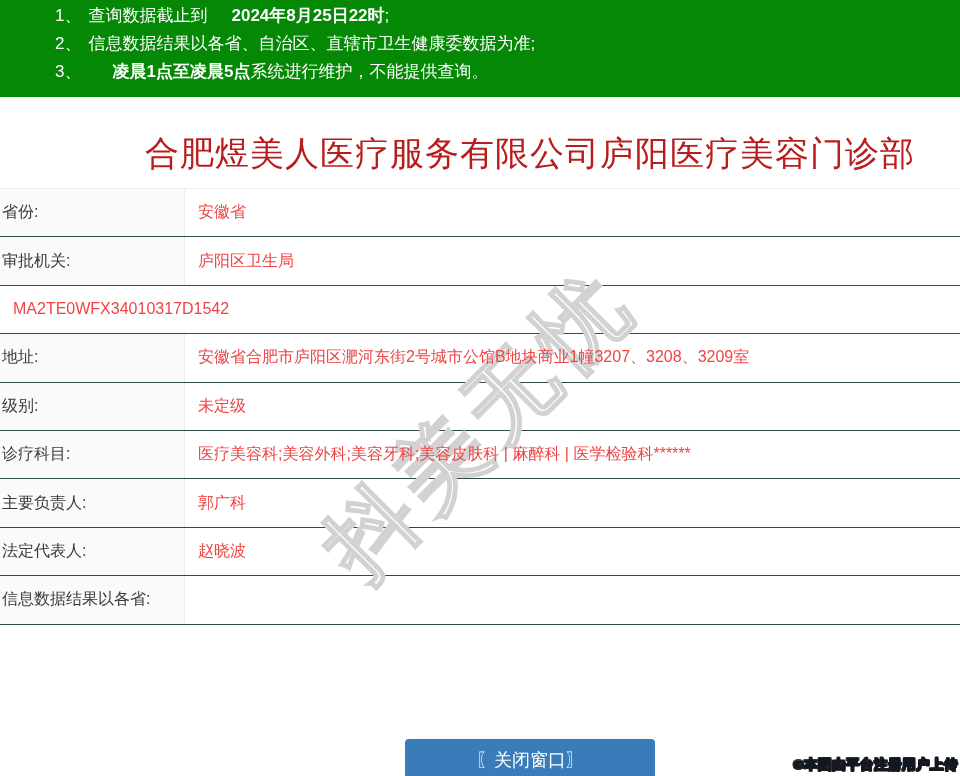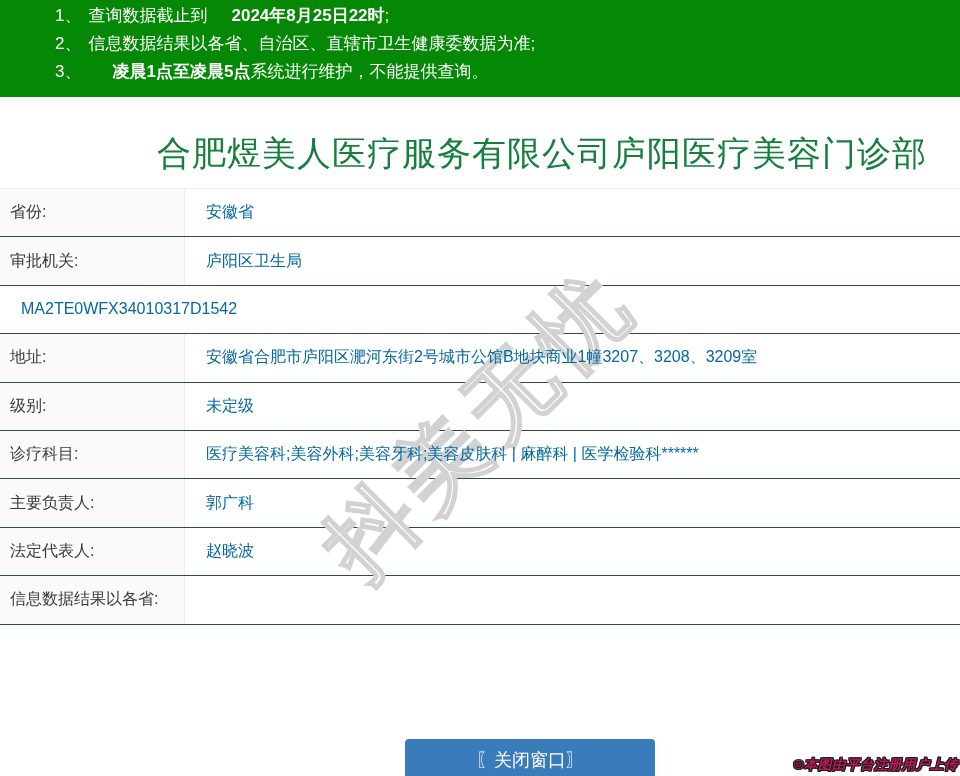--- a/index.html
+++ b/index.html
@@ -15,47 +15,47 @@
   .page{position:relative;width:960px;height:776px;overflow:hidden;background:#fff;}
 
   
   .notice-banner{position:absolute;top:0;left:0;width:960px;height:97px;
     background:var(--banner-green);color:#fff;padding:2px 0 0 55px;}
   .notice-line{display:flex;align-items:center;line-height:28px;font-size:17px;white-space:nowrap;}
   .notice-num{margin-right:7px;}
   .notice-line b{font-weight:bold;padding-left:24px;}
 
   
-  .page-title{position:absolute;top:131px;left:542px;transform:translateX(-50%);
-    font-size:34px;font-weight:400;color:#15803d;white-space:nowrap;letter-spacing:1px;}
+  .page-title{position:absolute;top:131px;left:530px;transform:translateX(-50%);
+    font-size:34px;font-weight:400;color:#b91c1c;white-space:nowrap;letter-spacing:1px;}
 
   
   .record-table{position:absolute;top:188px;left:0;width:960px;border-top:1px solid #f0f0f0;}
   .record-row{display:flex;height:48.4px;border-bottom:1px solid var(--divider-teal);}
   .cell-label{width:185px;background:var(--label-bg);border-right:1px solid #ededed;
     display:flex;align-items:center;padding-left:2px;font-size:16px;color:#3a3a3a;}
-  .cell-value{flex:1;display:flex;align-items:center;padding-left:13px;font-size:16px;color:#0369a1;}
-  .cell-label span,.cell-value span{position:relative;z-index:3;white-space:nowrap;margin-left:8px;}
+  .cell-value{flex:1;display:flex;align-items:center;padding-left:13px;font-size:16px;color:#ef4444;}
+  .cell-label span,.cell-value span{position:relative;z-index:3;white-space:nowrap;}
 
   
   .watermark-diagonal{position:absolute;left:480px;top:425px;z-index:2;
     transform:translate(-50%,-50%) rotate(-45deg);
     font-size:88px;letter-spacing:10px;white-space:nowrap;font-weight:bold;
     color:#ffffff;-webkit-text-stroke:2px #d2d2d2;pointer-events:none;}
 
   
   .close-button{position:absolute;top:739px;left:530px;transform:translateX(-50%);
     width:250px;height:42px;background:var(--button-blue);color:#fff;border:none;
     border-radius:4px;font-size:18px;font-family:inherit;cursor:pointer;z-index:4;}
 
   
   .copyright-watermark{position:absolute;right:2px;bottom:2px;z-index:5;
-    font-size:13.5px;font-weight:bold;color:#be185d;letter-spacing:0.5px;
+    font-size:13.5px;font-weight:bold;color:#0f172a;letter-spacing:0.5px;
     text-shadow:-1px -1px 0 #1a1a1a,1px -1px 0 #1a1a1a,-1px 1px 0 #1a1a1a,
-      1px 1px 0 #1a1a1a,0 -1px 0 #1a1a1a,0 1px 0 #1a1a1a,-1px 0 0 #1a1a1a,1px 0 0 #1a1a1a;font-style:italic;}
+      1px 1px 0 #1a1a1a,0 -1px 0 #1a1a1a,0 1px 0 #1a1a1a,-1px 0 0 #1a1a1a,1px 0 0 #1a1a1a;}
 </style>
 </head>
 <body>
 
 <div class="page">
 
   <div class="notice-banner">
     <div class="notice-line">
       <span class="notice-num">1、</span>
       <span><span>查询数据截止到</span><b>2024年8月25日22时</b><span>;</span></span>

